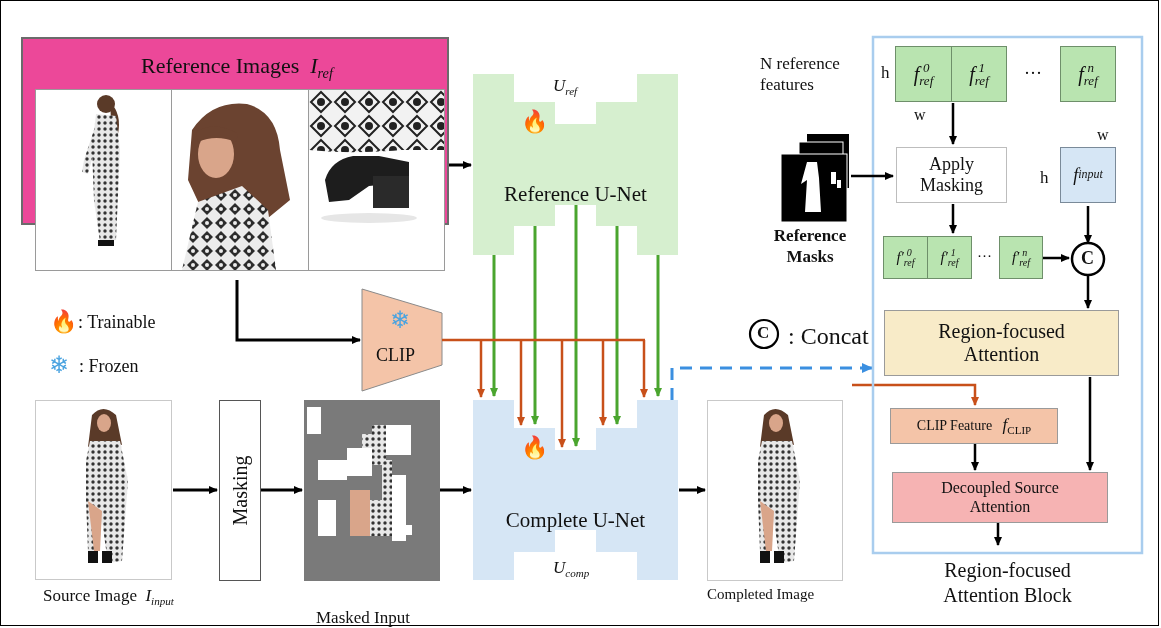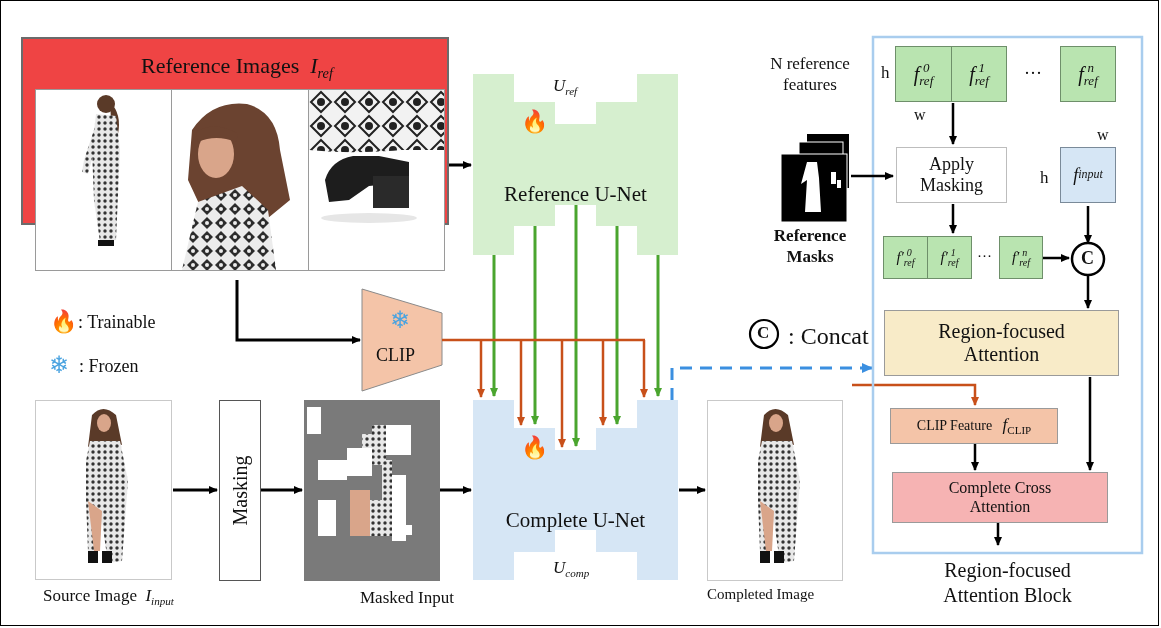--- a/index.html
+++ b/index.html
@@ -4,21 +4,21 @@
 <style>
   html, body { margin: 0; padding: 0; background: #ffffff; }
   body { width: 1161px; height: 628px; position: relative; overflow: hidden;
          font-family: "Liberation Serif", "DejaVu Serif", serif; color: #111; }
   .frame { position: absolute; left: 0; top: 0; width: 1159px; height: 626px; border: 1px solid #000; box-sizing: border-box; }
   .abs { position: absolute; }
   .it { font-style: italic; }
   .lbl { position: absolute; white-space: nowrap; }
   sub, sup { font-size: 65%; }
   
-  .ref-panel { left: 21px; top: 37px; width: 428px; height: 188px; border: 2px solid #6b6b6b; box-sizing: border-box; background: #ef4444; }
+  .ref-panel { left: 21px; top: 37px; width: 428px; height: 188px; border: 2px solid #6b6b6b; box-sizing: border-box; background: #ec4899; }
   .ref-title { left: 0; width: 428px; top: 14px; text-align: center; font-size: 22px; }
   .ref-strip { left: 12px; top: 50px; width: 410px; height: 182px; border: 1px solid #9a9a9a; box-sizing: border-box; display: flex; }
   .ref-cell { flex: 1; border-right: 1px solid #9a9a9a; position: relative; overflow: hidden; background: #fff; }
   .ref-cell:last-child { border-right: none; }
   
   .unet-label { font-size: 21px; text-align: center; margin-top: 32px; }
   
   .box { position: absolute; box-sizing: border-box; display: flex; align-items: center; justify-content: center; text-align: center; line-height: 1.15; }
   .feat { background: #b9e4b0; border: 1px solid #6e8f6a; font-style: italic; font-size: 20px; }
   .feat2 { background: #b9e4b0; border: 1px solid #6e8f6a; font-style: italic; font-size: 15px; }
@@ -211,41 +211,41 @@
     <rect x="14" y="60" width="29" height="20" fill="#fff"></rect>
     <rect x="78" y="60" width="10" height="70" fill="url(#pat5)"></rect>
     <rect x="88" y="75" width="14" height="50" fill="#fff"></rect>
     <rect x="14" y="100" width="18" height="36" fill="#fff"></rect>
     <rect x="46" y="90" width="20" height="46" fill="#d9a58a"></rect>
     <rect x="66" y="100" width="22" height="36" fill="url(#pat5)"></rect>
     <rect x="88" y="125" width="20" height="10" fill="#fff"></rect>
     <rect x="88" y="135" width="14" height="6" fill="#fff"></rect>
   </svg>
 </div>
-<div class="lbl caption" style="left:316px;top:588px;margin-left:44px;">Masked Input</div>
+<div class="lbl caption" style="left:316px;top:608px;">Masked Input</div>
 
 <div class="abs" style="left:707px;top:400px;width:136px;height:181px;border:1px solid #c9c9c9;box-sizing:border-box;background:#fff;">
   <svg width="134" height="179" viewBox="0 0 134 179">
     <defs>
       <pattern id="pat6" width="6" height="6" patternUnits="userSpaceOnUse">
         <rect width="6" height="6" fill="#e8e8e8"></rect>
           <circle cx="3" cy="3" r="1.7" fill="#333"></circle>
       </pattern>
     </defs>
     <path d="M56 14 Q67 2 80 14 L86 44 L74 40 L60 40 L52 46 Z" fill="#5a3a28"></path>
     <ellipse cx="68" cy="22" rx="7" ry="9" fill="#d9a58a"></ellipse>
     <path d="M54 40 L84 40 L92 80 L86 160 L72 162 L66 120 L58 150 L52 150 L50 100 L50 60 Z" fill="url(#pat6)"></path>
     <path d="M52 100 L58 150 L64 150 L66 110 Z" fill="#d9a58a"></path>
     <rect x="52" y="150" width="10" height="12" fill="#111"></rect>
     <rect x="66" y="150" width="10" height="12" fill="#111"></rect>
   </svg>
 </div>
 <div class="lbl" style="left:707px;top:586px;font-size:15px;">Completed Image</div>
 
-<div class="lbl" style="left:760px;top:53px;font-size:17px;text-align:center;width:100px;line-height:1.25;">
+<div class="lbl" style="left:760px;top:53px;font-size:17px;width:100px;line-height:1.25;">
   <div>N reference</div>
   <div>features</div>
 </div>
 
 <div class="lbl" style="left:881px;top:63px;font-size:17px;">h</div>
 <div class="box feat" style="left:895px;top:46px;width:57px;height:56px;">
   <span>f</span>
     <span style="display:inline-flex;flex-direction:column;font-size:13px;line-height:1;">
       <sup style="font-size:13px">0</sup>
       <sub style="font-size:13px">ref</sub>
@@ -321,20 +321,20 @@
 <div class="box" style="left:884px;top:310px;width:235px;height:66px;background:#f8ebc8;border:1px solid #9a9a9a;font-size:20px;flex-direction:column;">
   <div>Region-focused</div>
   <div>Attention</div>
 </div>
 
 <div class="box" style="left:890px;top:408px;width:168px;height:36px;background:#f4c4a8;border:1px solid #9a9a9a;font-size:14px;">
   <span>CLIP Feature</span>&nbsp;&nbsp;&nbsp;<span class="it" style="font-size:17px"><span>f</span><sub style="font-style:normal;font-size:11px">CLIP</sub></span>
 </div>
 
 <div class="box" style="left:892px;top:472px;width:216px;height:51px;background:#f6b3b3;border:1px solid #9a9a9a;font-size:16px;flex-direction:column;">
-  <div>Complete Cross</div>
+  <div>Decoupled Source</div>
   <div>Attention</div>
 </div>
 
 <div class="lbl" style="left:873px;top:558px;width:269px;text-align:center;font-size:20px;line-height:1.25;">
   <div>Region-focused</div>
   <div>Attention Block</div>
 </div>
 
 </body></html>

